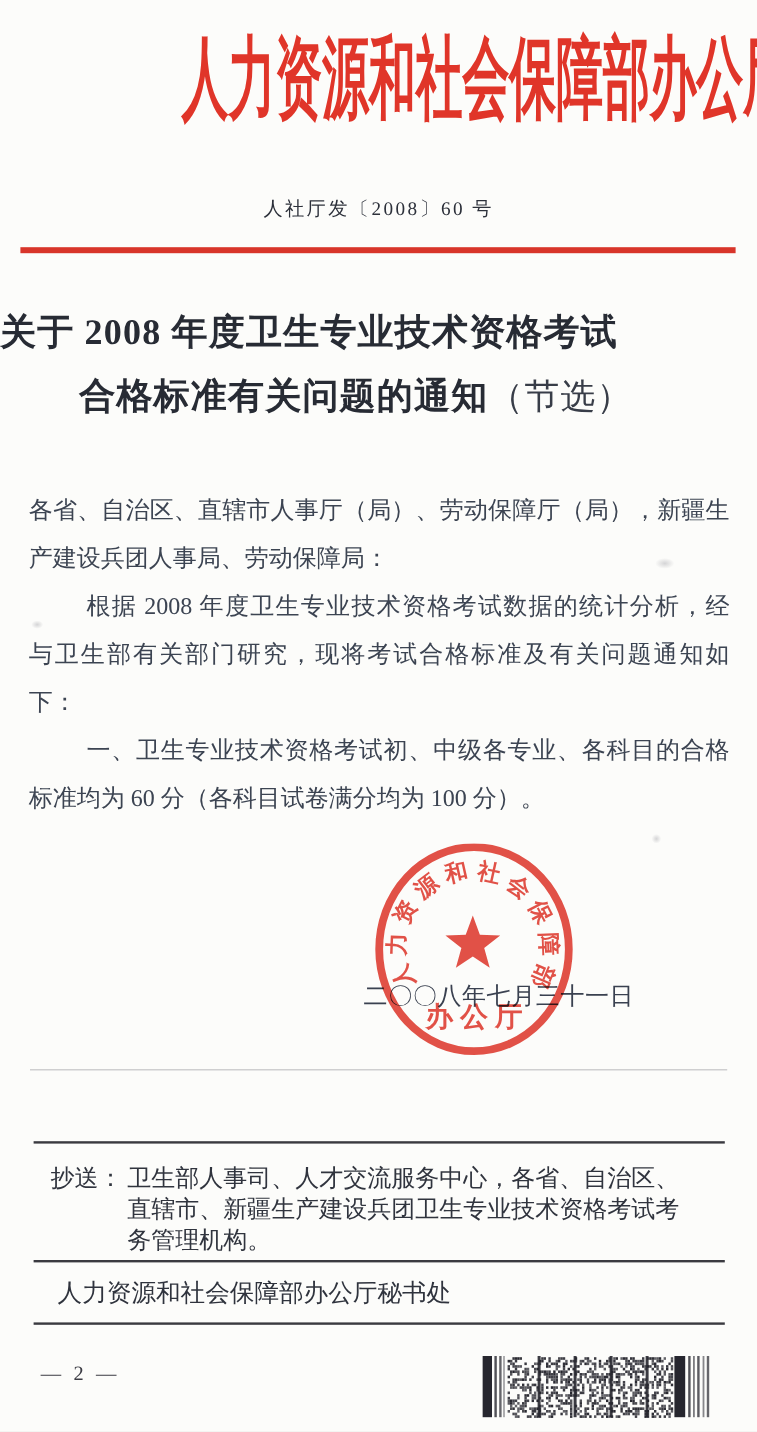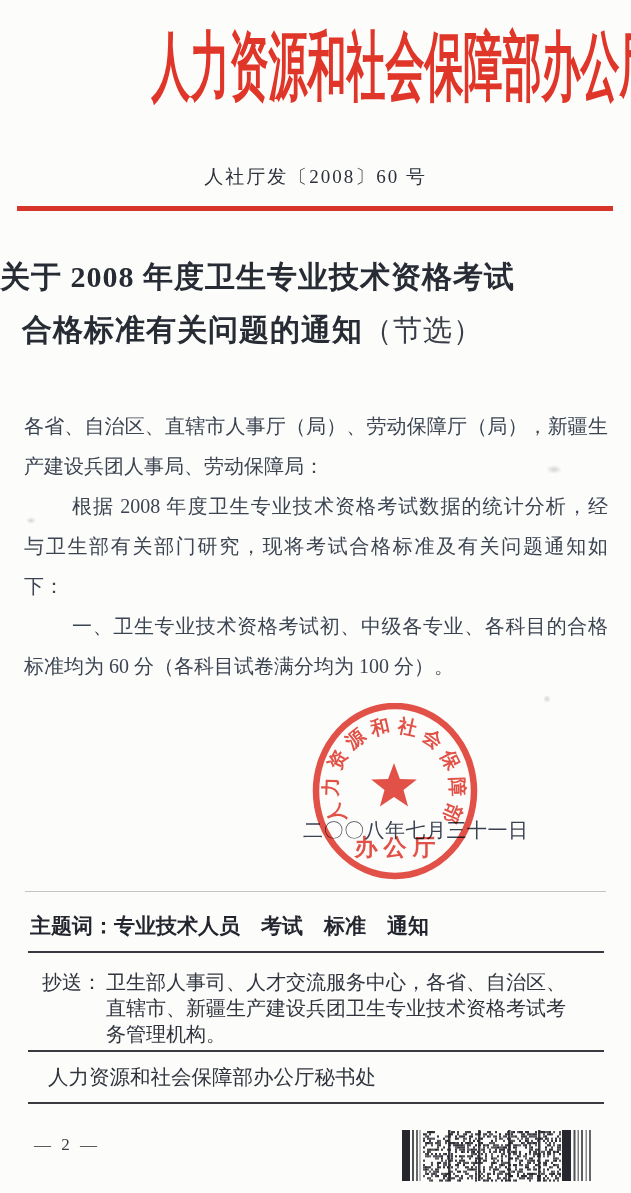--- a/index.html
+++ b/index.html
@@ -10,29 +10,29 @@
     color:#33373f;
   }
   
   .banner{
     position:absolute;top:25px;left:0;width:631px;height:84px;line-height:84px;
     text-align:center;font-size:75px;font-weight:bold;color:#e03529;
     transform:scaleX(0.52);transform-origin:50% 50%;white-space:nowrap;
   }
   .docnum{
     position:absolute;top:164px;left:0;width:631px;text-align:center;
-    font-size:19px;letter-spacing:2px;color:#2c303a;
+    font-size:16px;letter-spacing:2px;color:#2c303a;
   }
   .redrule{position:absolute;top:206px;left:17px;width:596px;height:5px;background:#d8352a;}
   .title-line{
     position:absolute;left:0;width:505px;text-align:center;
     font-size:30px;font-weight:bold;letter-spacing:1px;color:#272b34;white-space:nowrap;
   }
   .t1{top:257px;}
-  .t2{top:310px;}
+  .t2{top:310px;margin-left:44px;}
   .title-note{font-weight:400;font-size:29px;color:#383d48;}
   
   .body-block{
     position:absolute;top:406px;left:24px;width:584px;
     font-size:20px;line-height:40px;color:#3c4452;
   }
   .bl{height:40px;white-space:nowrap;}
   .jl{white-space:normal;text-align:justify;text-align-last:justify;}
   .ind{padding-left:48px;}
   
@@ -110,21 +110,20 @@
         <text class="arc-ch" x="84" y="29" text-anchor="middle" transform="rotate(37.66666666666666 84 86)">会</text>
         <text class="arc-ch" x="84" y="29" text-anchor="middle" transform="rotate(62.77777777777777 84 86)">保</text>
         <text class="arc-ch" x="84" y="29" text-anchor="middle" transform="rotate(87.88888888888889 84 86)">障</text>
         <text class="arc-ch" x="84" y="29" text-anchor="middle" transform="rotate(113 84 86)">部</text>
       </g>
     <text class="office" x="88" y="152">办公厅</text>
   </svg>
 
   <div class="rule-light"></div>
 
-  <div class="subject"><span>主题词：</span><span>专业技术人员　考试　标准　通知</span></div>
 
   <div class="rule-dark r2"></div>
 
   <div class="copyto">
     <span class="lbl">抄送：</span>
     <span>
       <div>卫生部人事司、人才交流服务中心，各省、自治区、</div>
       <div>直辖市、新疆生产建设兵团卫生专业技术资格考试考</div>
       <div>务管理机构。</div>
     </span>

